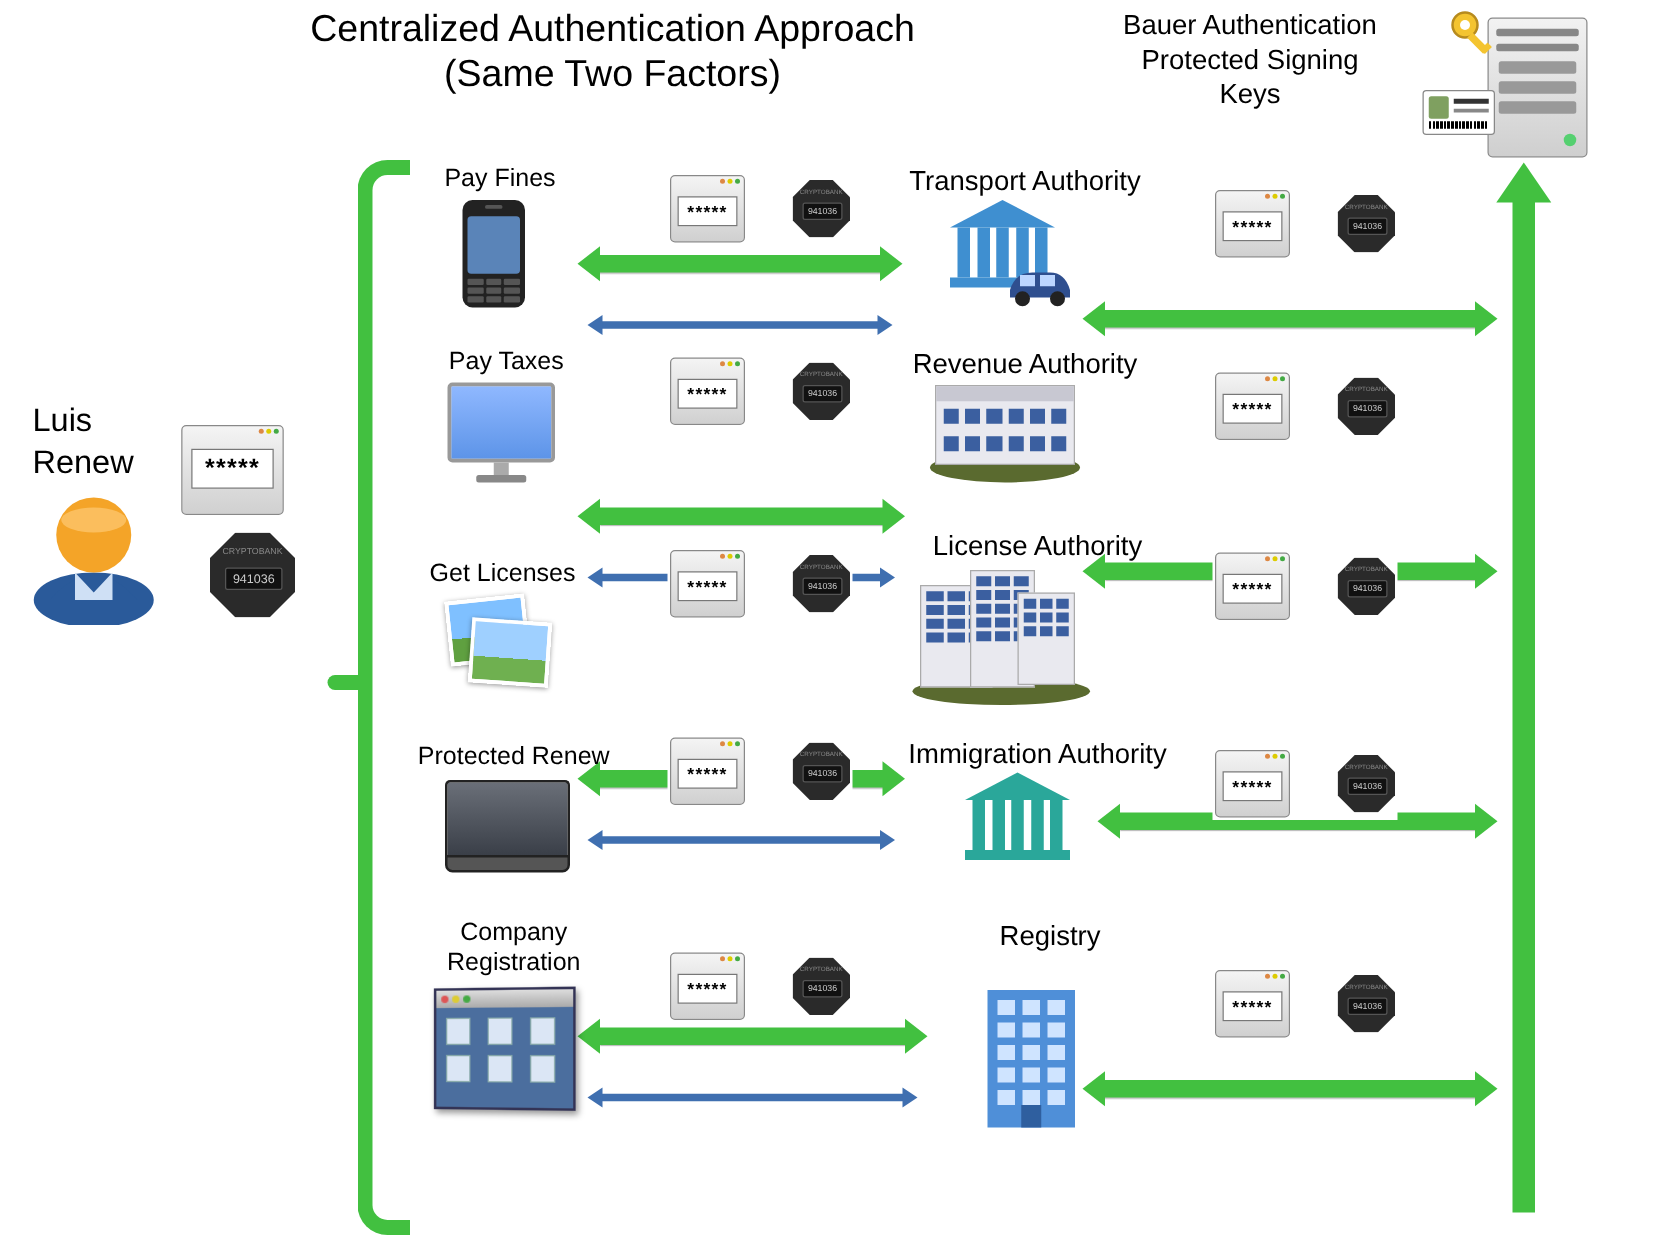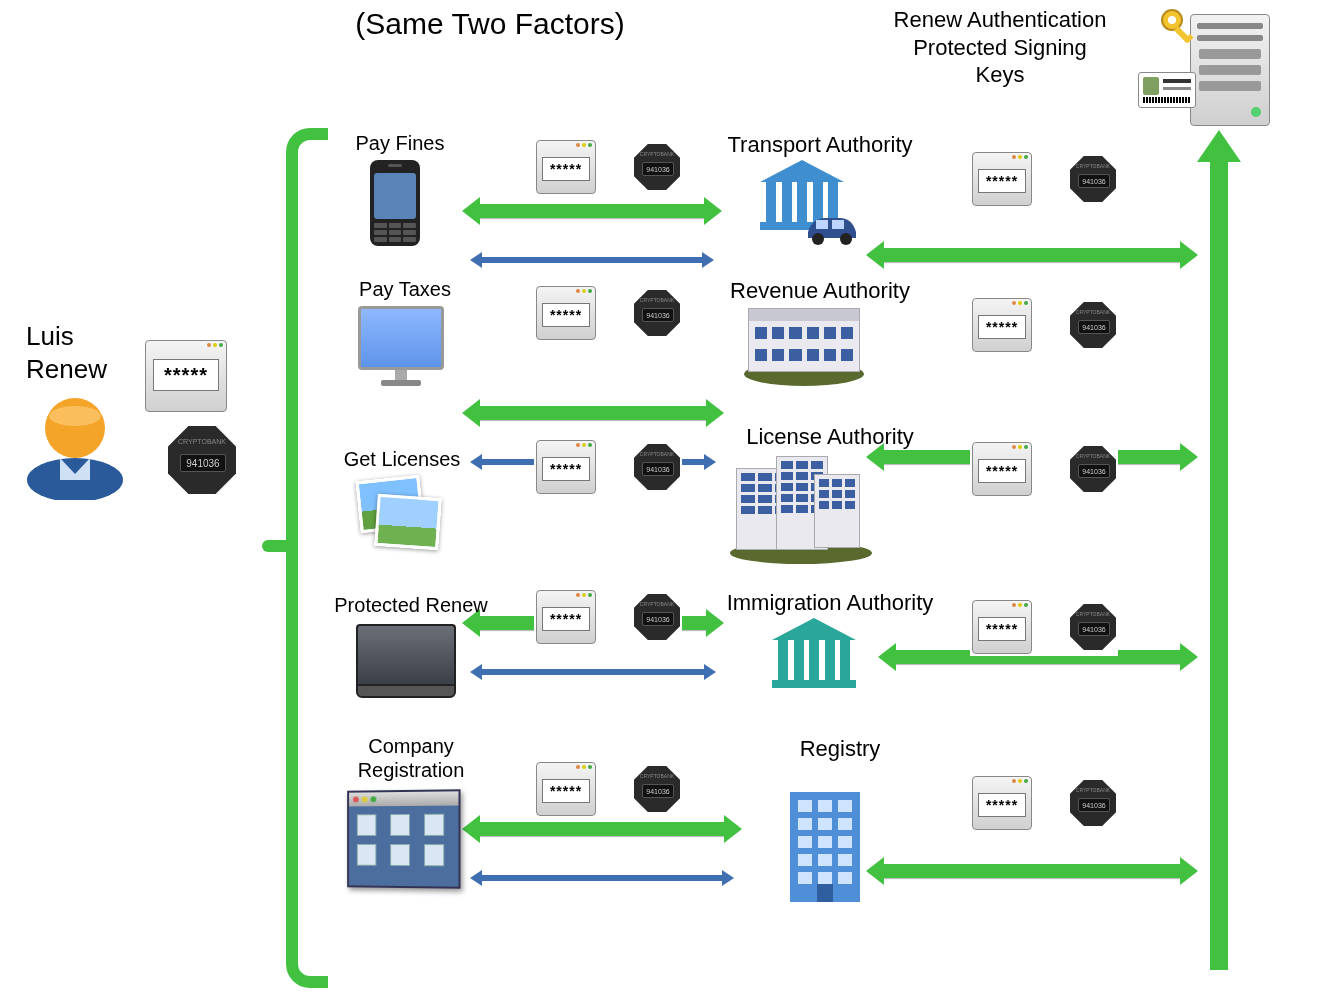--- a/index.html
+++ b/index.html
@@ -162,25 +162,26 @@
   .idcard{ position:absolute; width:56px;height:34px;background:#fff;border:1px solid #888;border-radius:3px;}
   .idcard .ph{position:absolute;left:4px;top:4px;width:16px;height:18px;background:#7fa060;border-radius:2px;}
   .idcard .ln{position:absolute;left:24px;top:6px;right:4px;height:4px;background:#333;}
   .idcard .ln2{position:absolute;left:24px;top:14px;right:4px;height:3px;background:#888;}
   .idcard .bar{position:absolute;left:4px;right:4px;bottom:4px;height:6px;background:repeating-linear-gradient(90deg,#000 0 2px,#fff 2px 3px);}
 </style>
 </head>
 <body>
 
 <div class="abs title" style="left:230px; top:6px; width:520px;">
+  <div>Centralized Authentication Approach</div>
   <div>(Same Two Factors)</div>
 </div>
 
 <div class="abs server-text" style="left:850px; top:6px; width:300px;">
-  <div>Renew  Authentication</div>
+  <div>Bauer  Authentication</div>
   <div>Protected Signing</div>
   <div>Keys</div>
 </div>
 
 <div class="abs" style="left:1190px; top:14px;">
   <div class="server">
     <div class="slot s1"></div>
       <div class="slot s2"></div>
       <div class="slot s3"></div>
       <div class="pwr"></div>

